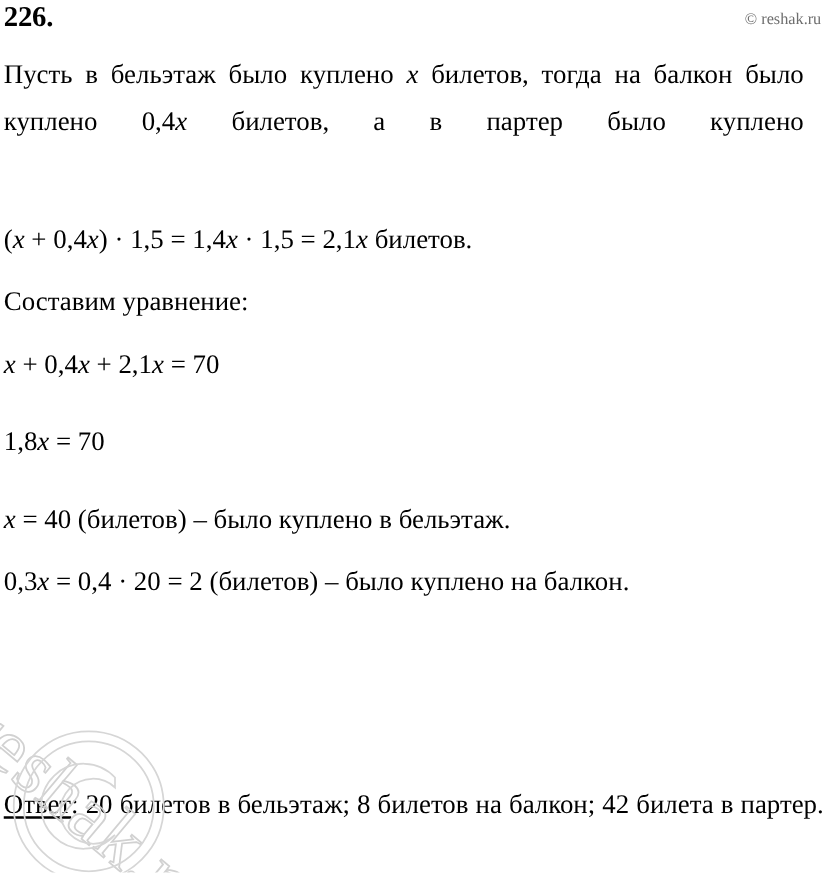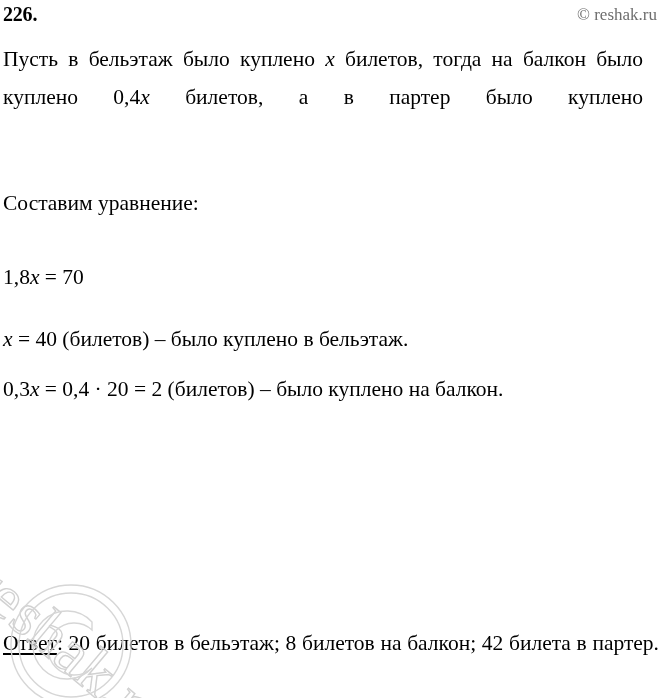--- a/index.html
+++ b/index.html
@@ -28,31 +28,31 @@
     position: absolute;
     top: 0;
     left: 0;
     right: 0;
     height: 34px;
   }
   .task-number {
     position: absolute;
     left: 3px;
     top: 0px;
-    font-size: 20px;
+    font-size: 23px;
     font-weight: bold;
     line-height: 28px;
     letter-spacing: -0.2px;
     font-family: "Liberation Serif", "DejaVu Serif", serif;
   }
   .copyright {
     position: absolute;
     right: 4px;
     top: 2px;
-    font-size: 17px;
+    font-size: 13px;
     line-height: 26px;
     color: #6e6e6e;
     white-space: nowrap;
     font-family: "Liberation Serif", "DejaVu Serif", serif;
   }
 
   
   .content {
     position: absolute;
     left: 3px;
@@ -161,27 +161,29 @@
     <div class="task-number">226.</div>
     <div class="copyright">© reshak.ru</div>
   </div>
 
   <div class="content">
 
     <p class="para last-full"><span>Пусть в бельэтаж было куплено </span><span class="var">x</span><span> билетов, тогда на балкон было куплено 0,4</span><span class="var">x</span><span> билетов, а в партер было куплено</span></p>
 
     <div class="gap-md"></div>
 
+    <p class="mathline"><span>(</span><span class="var">x</span><span> + 0,4</span><span class="var">x</span><span>) · 1,5 = 1,4</span><span class="var">x</span><span> · 1,5 = 2,1</span><span class="var">x</span><span> билетов.</span></p>
 
     <div class="gap-sm"></div>
 
     <p class="mathline">Составим уравнение:</p>
 
     <div class="gap-sm"></div>
 
+    <p class="mathline"><span></span><span class="var">x</span><span> + 0,4</span><span class="var">x</span><span> + 2,1</span><span class="var">x</span><span> = 70</span></p>
 
     <div class="gap-sm"></div>
 
 
     <div class="gap-sm"></div>
 
     <p class="mathline"><span>1,8</span><span class="var">x</span><span> = 70</span></p>
 
     <div class="gap-sm"></div>
 

